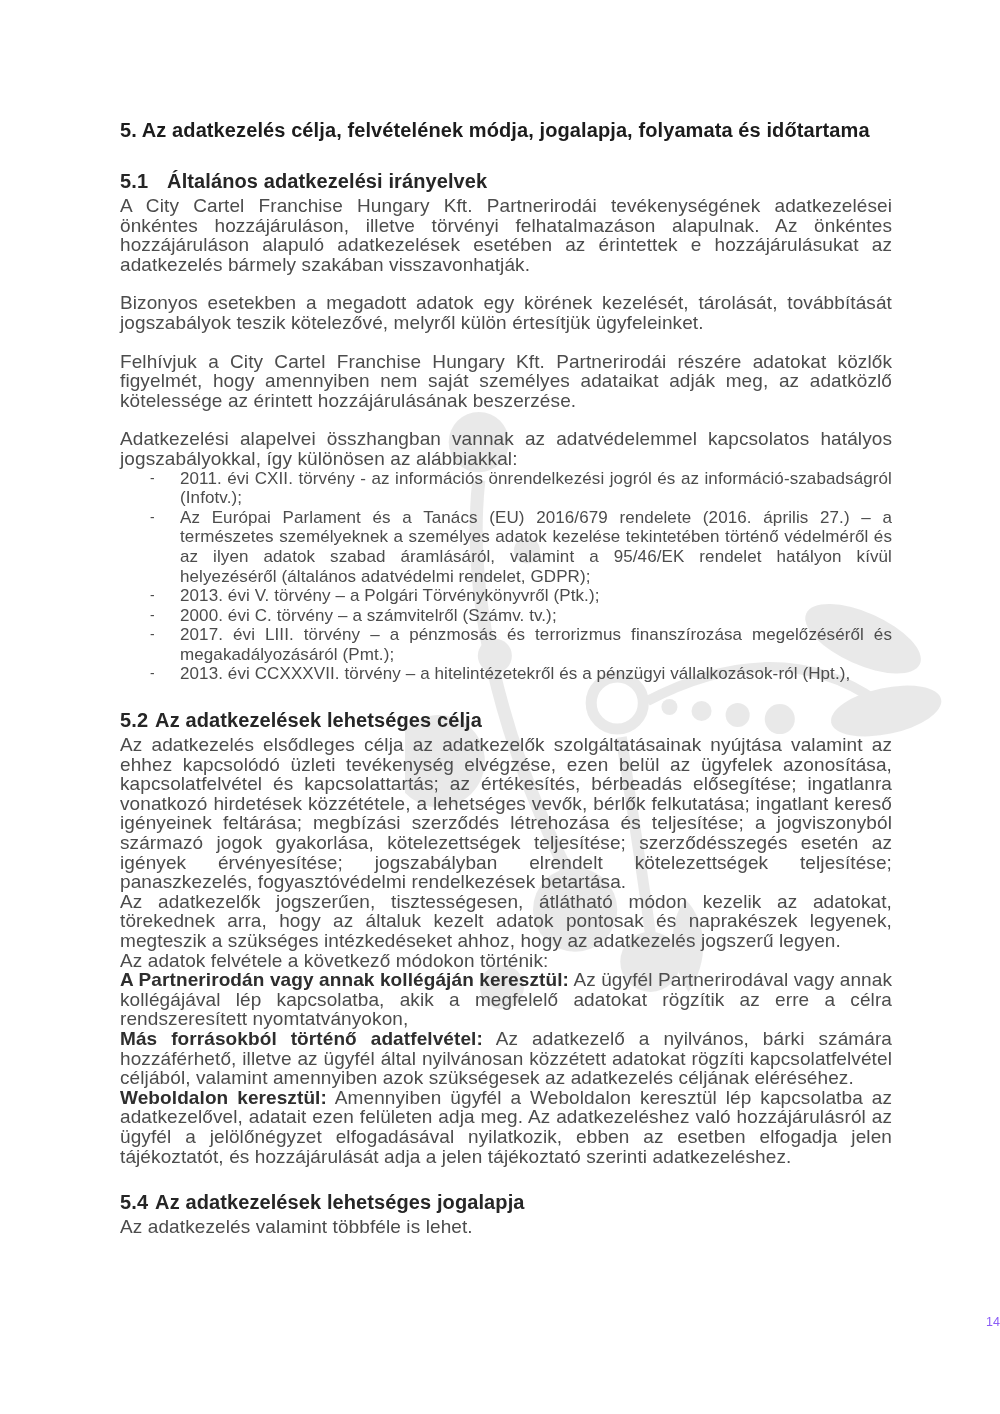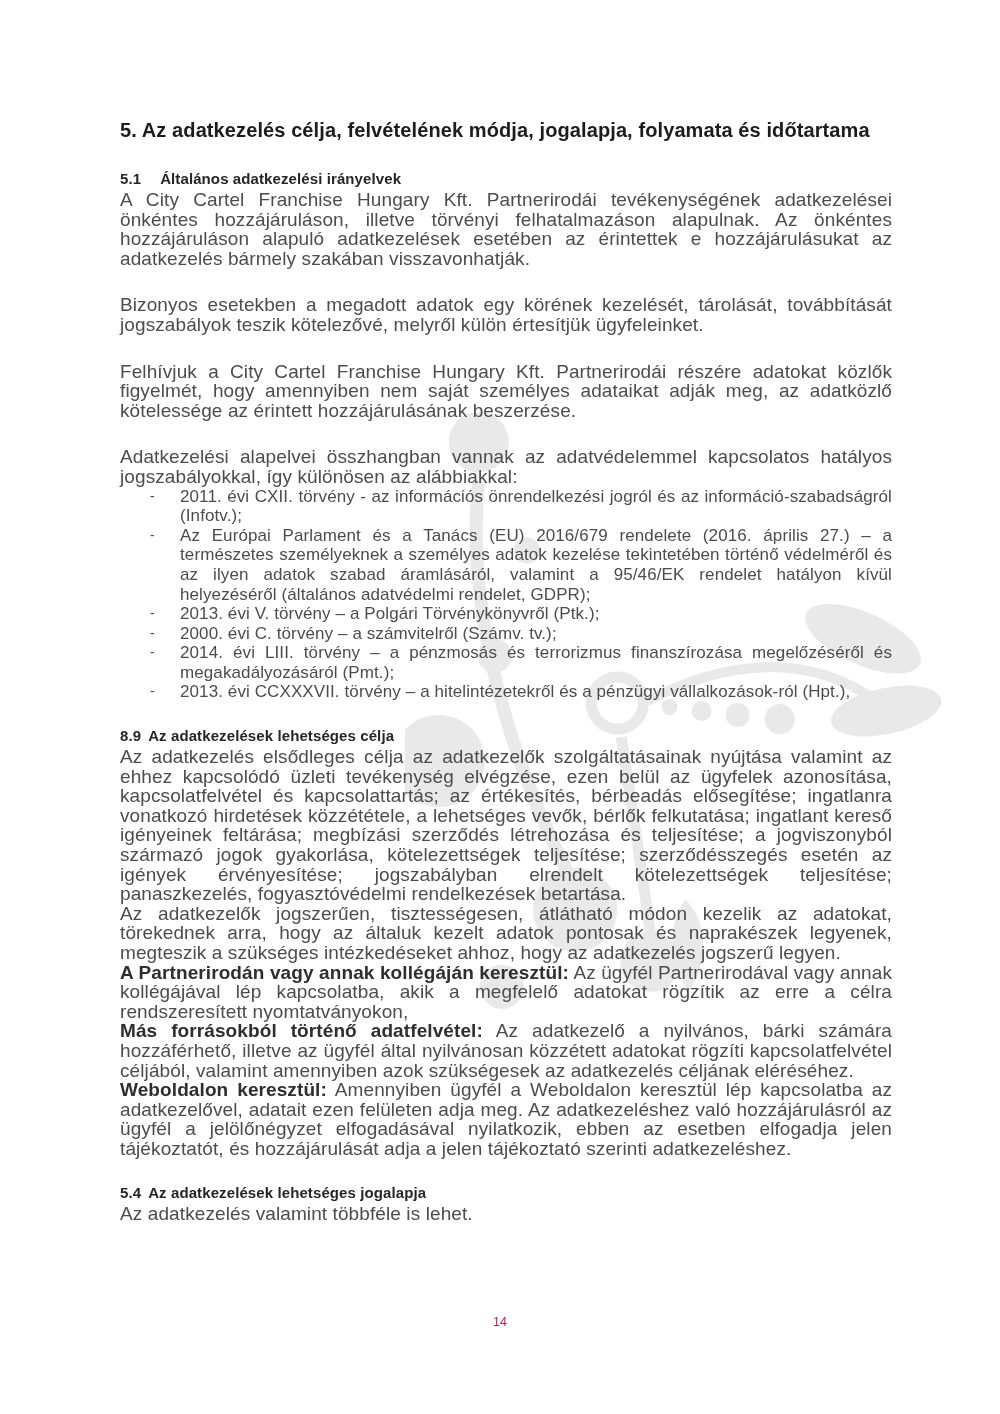--- a/index.html
+++ b/index.html
@@ -29,38 +29,38 @@
   .doc-title {
     font-size: 20px;
     font-weight: 700;
     color: #1c1c1c;
     line-height: 1.6;
     letter-spacing: 0.1px;
     margin: 0 0 24px 0;
     max-width: 756px;
   }
   .sec-h {
-    font-size: 15px;
+    font-size: 20px;
     font-weight: 700;
     color: #262626;
     letter-spacing: 0.1px;
     margin: 25px 0 3px 0;
   }
   .sec-h-first { margin-top: 0; }
   .sec-num { margin-right: 7px; }
   .sec-num.wide { margin-right: 19px; }
   .body {
     font-size: 19px;
     line-height: 19.6px;
     color: #4c4c4c;
     letter-spacing: 0.1px;
     text-align: justify;
     margin: 0;
   }
-  .gap-before { margin-top: 27px; }
+  .gap-before { margin-top: 19px; }
   .laws {
     list-style: none;
     margin: 0;
     padding: 0 0 0 30px;
   }
   .law { display: flex; }
   .law .marker {
     flex: 0 0 30px;
     width: 30px;
     font-size: 13.8px;
@@ -77,23 +77,23 @@
   }
   .lead {
     font-weight: 700;
     color: #2e2e2e;
   }
   .page-number {
     position: absolute;
     left: 0;
     top: 1315px;
     width: 100%;
-    text-align: center;
+    text-align: right;
     font-size: 12.5px;
-    color: #be185d;
+    color: #8b5cf6;
     z-index: 1;
   }
 </style>
 </head>
 <body>
 
 <div class="page">
 
   <svg class="watermark" viewBox="0 0 565 618" xmlns="http://www.w3.org/2000/svg" aria-hidden="true">
     <g fill="#7a7a7a" stroke="none">
@@ -142,34 +142,35 @@
       <li class="law">
         <span class="marker">-</span>
         <div class="law-text">2013. évi V. törvény – a Polgári Törvénykönyvről (Ptk.);</div>
       </li>
       <li class="law">
         <span class="marker">-</span>
         <div class="law-text">2000. évi C. törvény – a számvitelről (Számv. tv.);</div>
       </li>
       <li class="law">
         <span class="marker">-</span>
-        <div class="law-text">2014. évi LIII. törvény – a pénzmosás és terrorizmus finanszírozása megelőzéséről és megakadályozásáról (Pmt.);</div>
+        <div class="law-text">2017. évi LIII. törvény – a pénzmosás és terrorizmus finanszírozása megelőzéséről és megakadályozásáról (Pmt.);</div>
       </li>
       <li class="law">
         <span class="marker">-</span>
         <div class="law-text">2013. évi CCXXXVII. törvény – a hitelintézetekről és a pénzügyi vállalkozások-ról (Hpt.),</div>
       </li>
     </ul>
 
     <h2 class="sec-h">
-      <span class="sec-num">8.9</span><span>Az adatkezelések lehetséges célja</span>
+      <span class="sec-num">5.2</span><span>Az adatkezelések lehetséges célja</span>
     </h2>
     <p class="body">Az adatkezelés elsődleges célja az adatkezelők szolgáltatásainak nyújtása valamint az ehhez kapcsolódó üzleti tevékenység elvégzése, ezen belül az ügyfelek azonosítása, kapcsolatfelvétel és kapcsolattartás; az értékesítés, bérbeadás elősegítése; ingatlanra vonatkozó hirdetések közzététele, a lehetséges vevők, bérlők felkutatása; ingatlant kereső igényeinek feltárása; megbízási szerződés létrehozása és teljesítése; a jogviszonyból származó jogok gyakorlása, kötelezettségek teljesítése; szerződésszegés esetén az igények érvényesítése; jogszabályban elrendelt kötelezettségek teljesítése; panaszkezelés, fogyasztóvédelmi rendelkezések betartása.</p>
     <p class="body">Az adatkezelők jogszerűen, tisztességesen, átlátható módon kezelik az adatokat, törekednek arra, hogy az általuk kezelt adatok pontosak és naprakészek legyenek, megteszik a szükséges intézkedéseket ahhoz, hogy az adatkezelés jogszerű legyen.</p>
 
+    <p class="body">Az adatok felvétele a következő módokon történik:</p>
     <p class="body"><span class="lead">A Partnerirodán vagy annak kollégáján keresztül:</span><span> Az ügyfél Partnerirodával vagy annak kollégájával lép kapcsolatba, akik a megfelelő adatokat rögzítik az erre a célra rendszeresített nyomtatványokon,</span></p>
     <p class="body"><span class="lead">Más forrásokból történő adatfelvétel:</span><span> Az adatkezelő a nyilvános, bárki számára hozzáférhető, illetve az ügyfél által nyilvánosan közzétett adatokat rögzíti kapcsolatfelvétel céljából, valamint amennyiben azok szükségesek az adatkezelés céljának eléréséhez.</span></p>
     <p class="body"><span class="lead">Weboldalon keresztül:</span><span> Amennyiben ügyfél a Weboldalon keresztül lép kapcsolatba az adatkezelővel, adatait ezen felületen adja meg. Az adatkezeléshez való hozzájárulásról az ügyfél a jelölőnégyzet elfogadásával nyilatkozik, ebben az esetben elfogadja jelen tájékoztatót, és hozzájárulását adja a jelen tájékoztató szerinti adatkezeléshez.</span></p>
 
     <h2 class="sec-h">
       <span class="sec-num">5.4</span><span>Az adatkezelések lehetséges jogalapja</span>
     </h2>
     <p class="body">Az adatkezelés valamint többféle is lehet.</p>
 
   </main>

